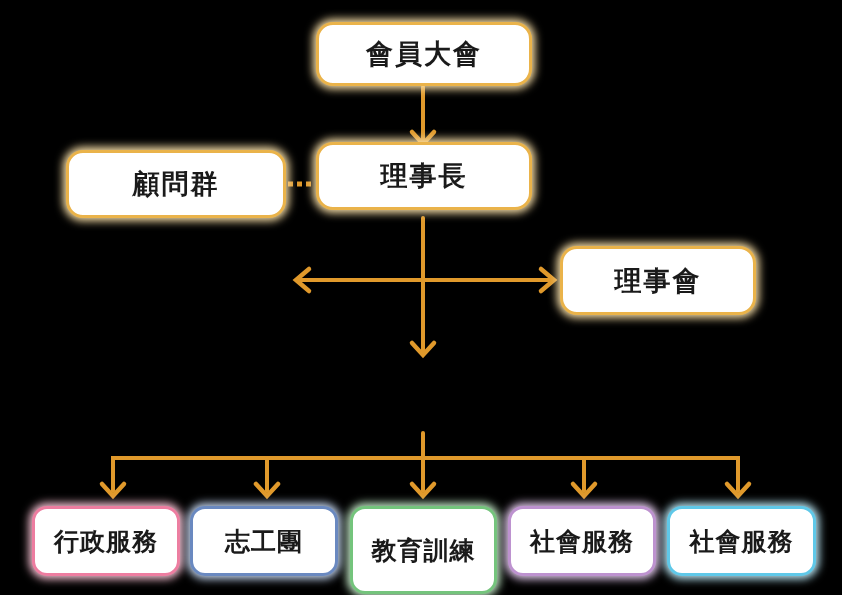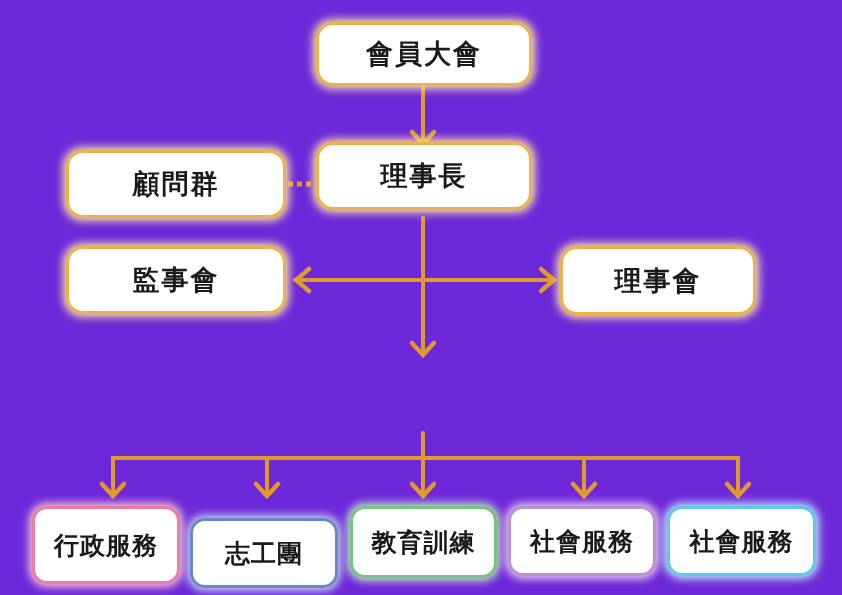--- a/index.html
+++ b/index.html
@@ -5,21 +5,21 @@
   html, body {
     margin: 0;
     padding: 0;
     background: #ffffff;
     font-family: "Liberation Sans", "DejaVu Sans", sans-serif;
   }
   .canvas {
     position: relative;
     width: 842px;
     height: 595px;
-    background: #6d28d9;
+    background: #000000;
     overflow: hidden;
   }
   .connectors {
     position: absolute;
     left: 0; top: 0;
     width: 842px; height: 595px;
     pointer-events: none;
   }
   .connectors .line {
     stroke: var(--connector);
@@ -62,23 +62,23 @@
     border-radius: 15px;
   }
   
   .pos-assembly    { left: 316px; top: 22px;  width: 216px; height: 64px; }
   .pos-advisors    { left: 66px;  top: 150px; width: 220px; height: 68px; }
   .pos-chairman    { left: 316px; top: 142px; width: 216px; height: 68px; }
   .pos-supervisors { left: 66px;  top: 246px; width: 220px; height: 68px; }
   .pos-directors   { left: 560px; top: 246px; width: 196px; height: 69px; }
   .pos-secretariat { left: 316px; top: 364px; width: 216px; height: 68px; }
   
-  .pos-dept1 { left: 32px;  top: 506px; width: 148px; height: 78px; }
-  .pos-dept2 { left: 190px; top: 506px; width: 148px; height: 70px; margin-top: 12px; }
-  .pos-dept3 { left: 350px; top: 506px; width: 147px; height: 72px; }
+  .pos-dept1 { left: 32px;  top: 506px; width: 148px; height: 70px; }
+  .pos-dept2 { left: 190px; top: 506px; width: 148px; height: 70px; }
+  .pos-dept3 { left: 350px; top: 506px; width: 147px; height: 88px; }
   .pos-dept4 { left: 508px; top: 506px; width: 148px; height: 70px; text-align: right; }
   .pos-dept5 { left: 667px; top: 506px; width: 149px; height: 70px; }
   
   .theme-pink   { border-color: var(--dept-pink);   box-shadow: 0 0 8px 3px var(--dept-pink-glow); }
   .theme-blue   { border-color: var(--dept-blue);   box-shadow: 0 0 8px 3px var(--dept-blue-glow); }
   .theme-green  { border-color: var(--dept-green);  box-shadow: 0 0 8px 3px var(--dept-green-glow); }
   .theme-purple { border-color: var(--dept-purple); box-shadow: 0 0 8px 3px var(--dept-purple-glow); }
   .theme-cyan   { border-color: var(--dept-cyan);   box-shadow: 0 0 8px 3px var(--dept-cyan-glow); }
 </style>
 </head>
@@ -124,23 +124,20 @@
 
   <div class="node pos-assembly">
     <span>會員大會</span>
   </div>
   <div class="node pos-advisors">
     <span>顧問群</span>
   </div>
   <div class="node pos-chairman">
     <span>理事長</span>
   </div>
-  <div class="node pos-supervisors">
-    <span>監事會</span>
-  </div>
   <div class="node pos-directors">
     <span>理事會</span>
   </div>
 
   <div class="node dept theme-pink pos-dept1">
     <span>行政服務</span>
   </div>
   <div class="node dept theme-blue pos-dept2">
     <span>志工團</span>
   </div>

